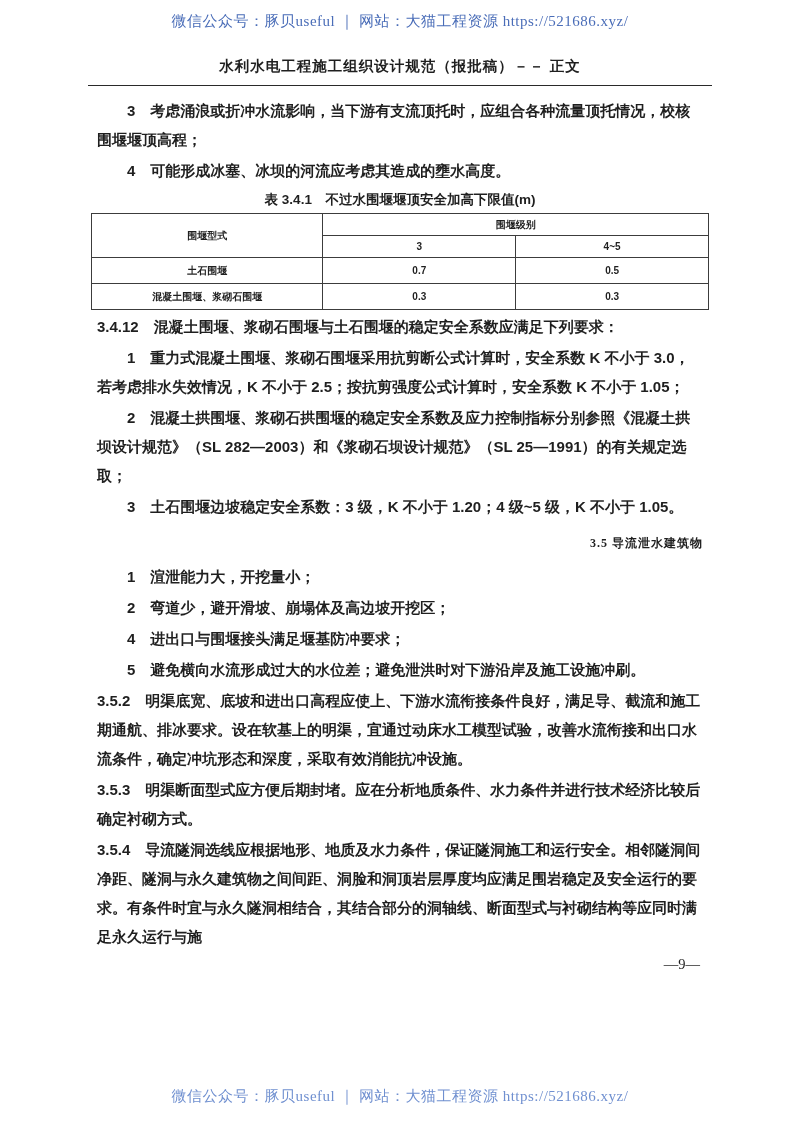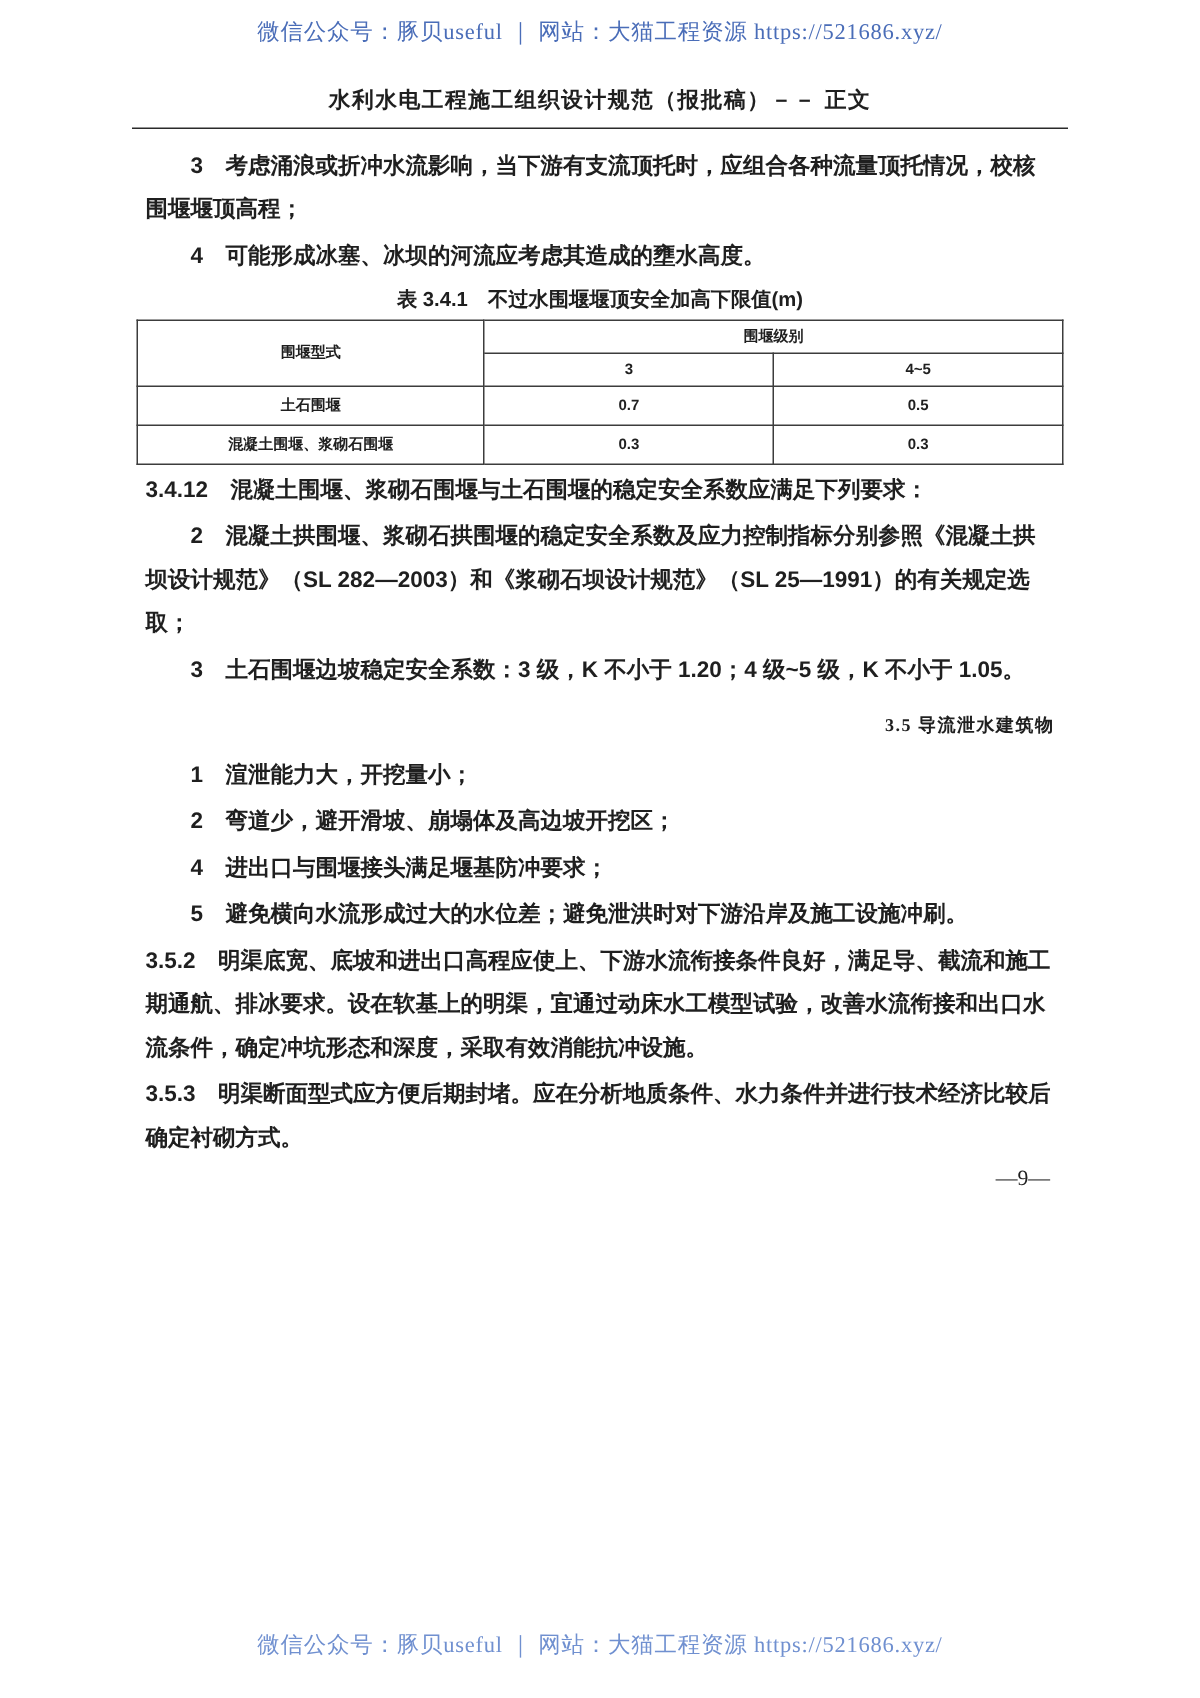--- a/index.html
+++ b/index.html
@@ -92,31 +92,33 @@
         </tr>
         <tr class="data">
           <td>混凝土围堰、浆砌石围堰</td>
           <td>0.3</td>
           <td>0.3</td>
         </tr>
       </tbody>
     </table>
 
     <p class="clause">3.4.12　混凝土围堰、浆砌石围堰与土石围堰的稳定安全系数应满足下列要求：</p>
+    <p class="item">1　重力式混凝土围堰、浆砌石围堰采用抗剪断公式计算时，安全系数 K 不小于 3.0，若考虑排水失效情况，K 不小于 2.5；按抗剪强度公式计算时，安全系数 K 不小于 1.05；</p>
     <p class="item">2　混凝土拱围堰、浆砌石拱围堰的稳定安全系数及应力控制指标分别参照《混凝土拱坝设计规范》（SL 282—2003）和《浆砌石坝设计规范》（SL 25—1991）的有关规定选取；</p>
     <p class="item">3　土石围堰边坡稳定安全系数：3 级，K 不小于 1.20；4 级~5 级，K 不小于 1.05。</p>
 
     <h2 class="section">3.5 导流泄水建筑物</h2>
 
     <p class="item">1　渲泄能力大，开挖量小；</p>
     <p class="item">2　弯道少，避开滑坡、崩塌体及高边坡开挖区；</p>
     <p class="item">4　进出口与围堰接头满足堰基防冲要求；</p>
     <p class="item">5　避免横向水流形成过大的水位差；避免泄洪时对下游沿岸及施工设施冲刷。</p>
     <p class="clause">3.5.2　明渠底宽、底坡和进出口高程应使上、下游水流衔接条件良好，满足导、截流和施工期通航、排冰要求。设在软基上的明渠，宜通过动床水工模型试验，改善水流衔接和出口水流条件，确定冲坑形态和深度，采取有效消能抗冲设施。</p>
     <p class="clause">3.5.3　明渠断面型式应方便后期封堵。应在分析地质条件、水力条件并进行技术经济比较后确定衬砌方式。</p>
+    <p class="clause">3.5.4　导流隧洞选线应根据地形、地质及水力条件，保证隧洞施工和运行安全。相邻隧洞间净距、隧洞与永久建筑物之间间距、洞脸和洞顶岩层厚度均应满足围岩稳定及安全运行的要求。有条件时宜与永久隧洞相结合，其结合部分的洞轴线、断面型式与衬砌结构等应同时满足永久运行与施</p>
 
   </div>
 
   <div class="page-number">—9—</div>
 
   <div class="banner-bottom">微信公众号：豚贝useful ｜ 网站：大猫工程资源 https://521686.xyz/</div>
 
 </div>
 
 </body></html>

